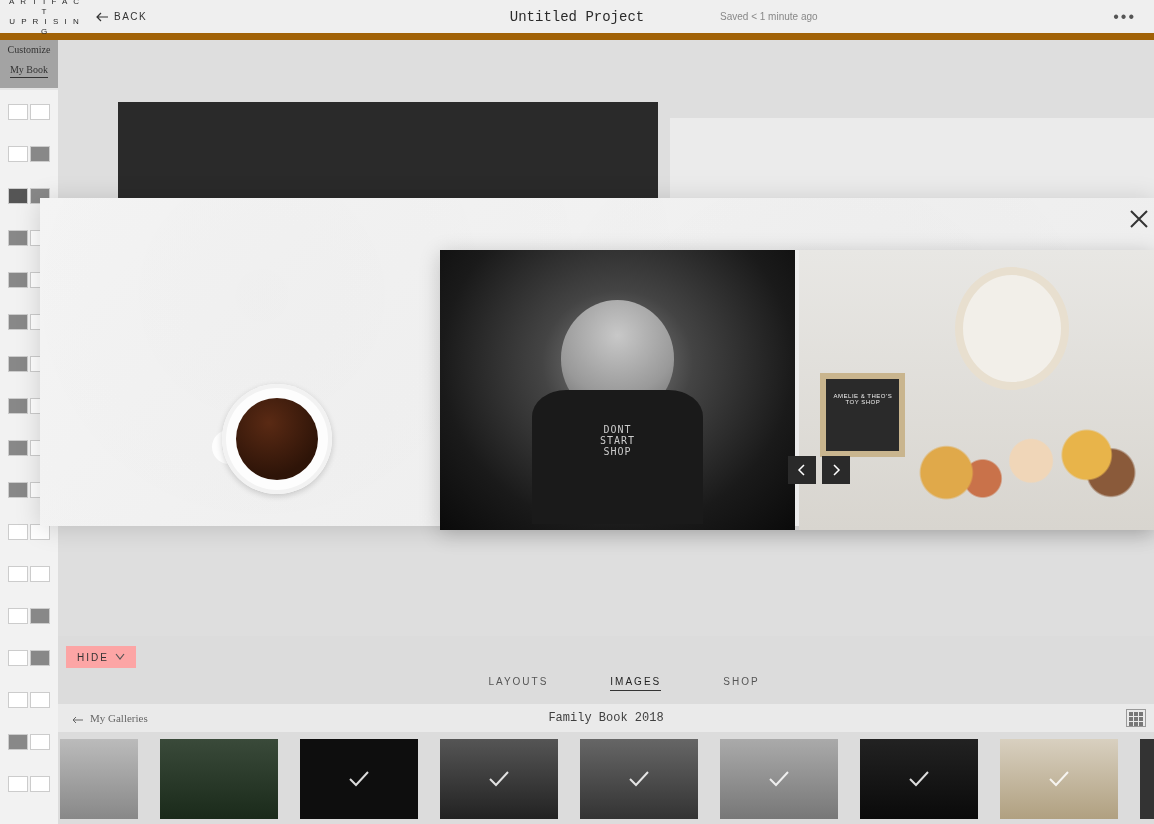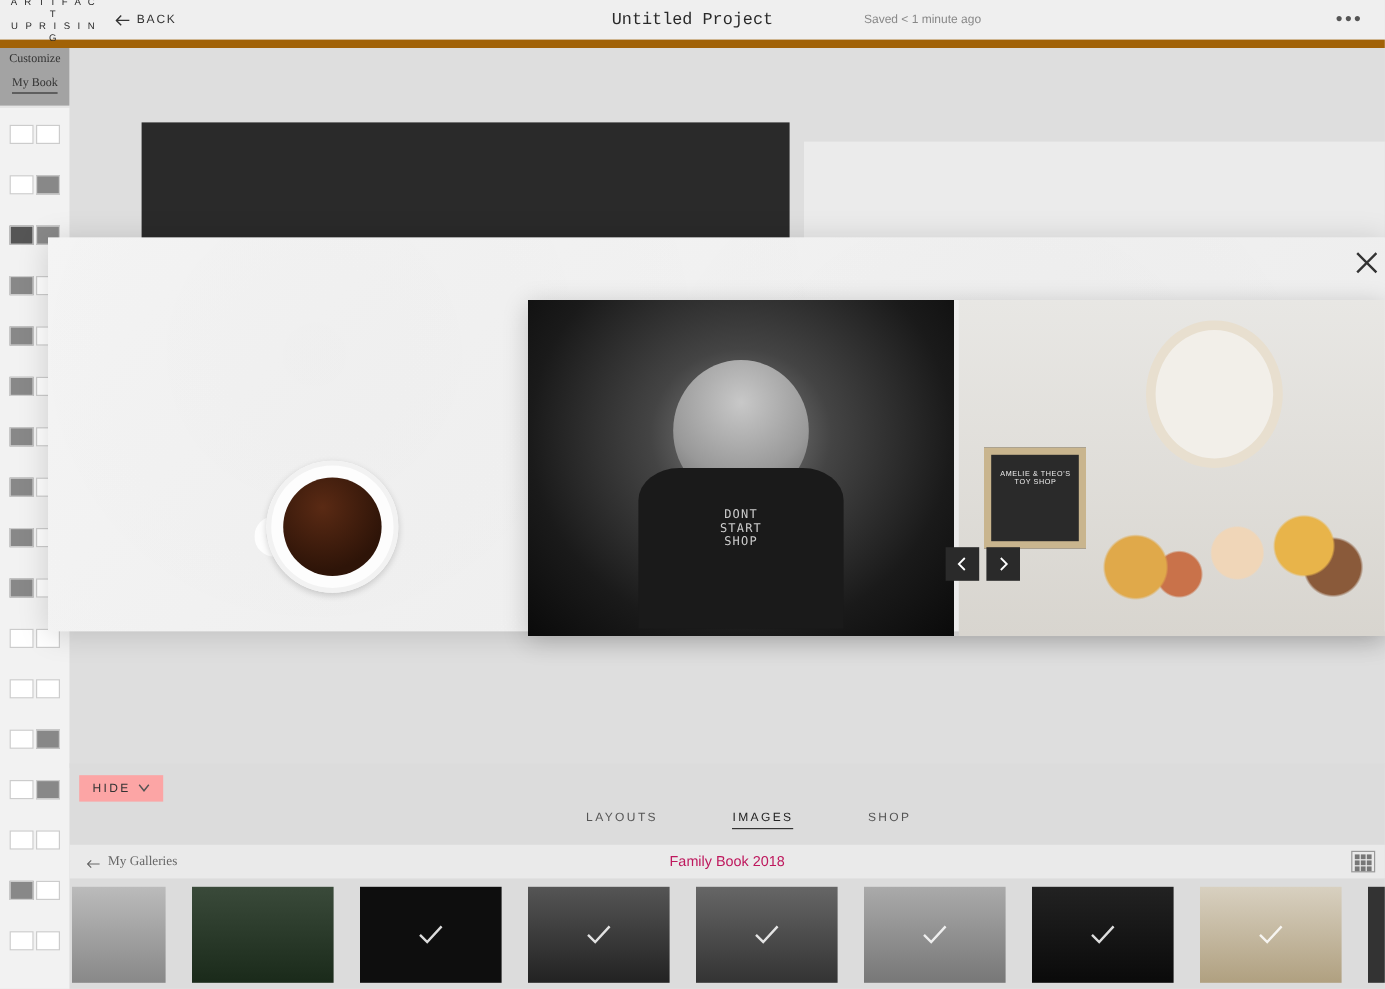--- a/index.html
+++ b/index.html
@@ -267,21 +267,21 @@
 .panel-tab.active { border-bottom: 1px solid #333; color:#222;}
 .gallery-header {
   position: absolute;
   top: 68px;
   left: 0; right: 0;
   height: 28px;
   background: #eaeaea;
   display:flex; align-items:center;
 }
 .galleries-back { margin-left: 14px; display:flex; align-items:flex-end; font-family: Georgia, serif; font-size:11px; color:#666; cursor:pointer; gap:6px;}
-.gallery-name { position:absolute; left:50%; transform:translateX(-50%); font-family: Liberation Sans, sans-serif; font-size:12px; color:#be185d;}
+.gallery-name { position:absolute; left:50%; transform:translateX(-50%); font-family: Liberation Mono, monospace; font-size:12px; color:#404040;}
 .grid-toggle { position:absolute; right:8px; top:5px; width:20px; height:18px; border:1px solid #999; display:flex; flex-wrap:wrap; padding:2px; gap:1px; cursor:pointer;}
 .grid-toggle > span { width:4px; height:4px; background:#777;}
 .image-strip {
   position: absolute;
   top: 98px;
   left: 0;
   right: 0;
   height: 90px;
   display: flex;
   gap: 22px;

